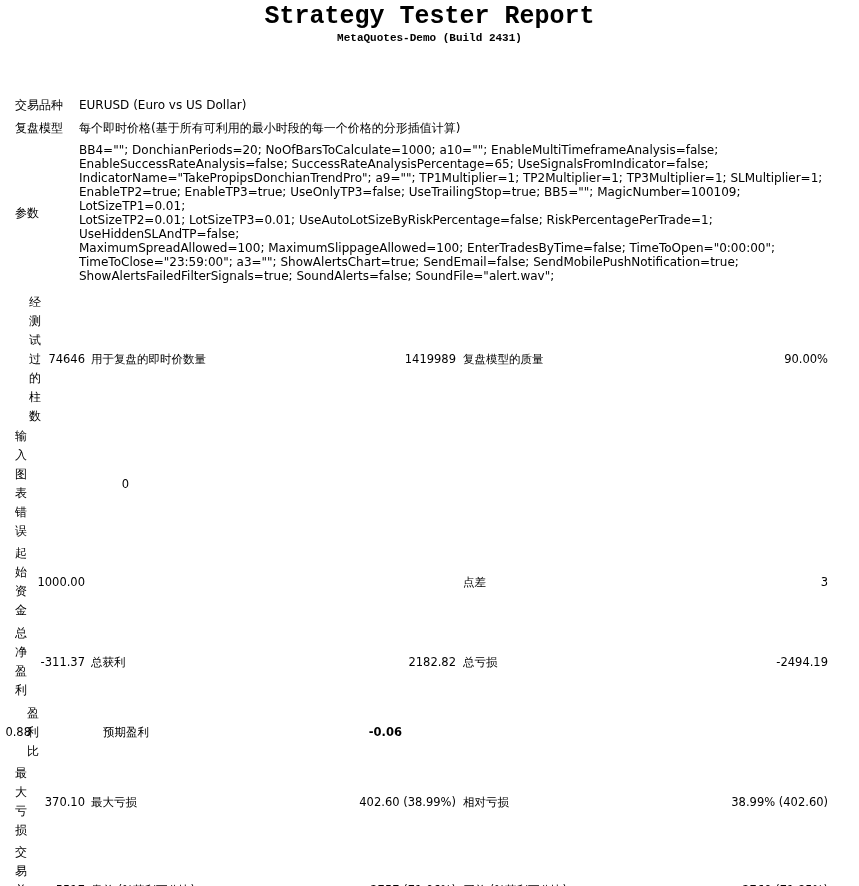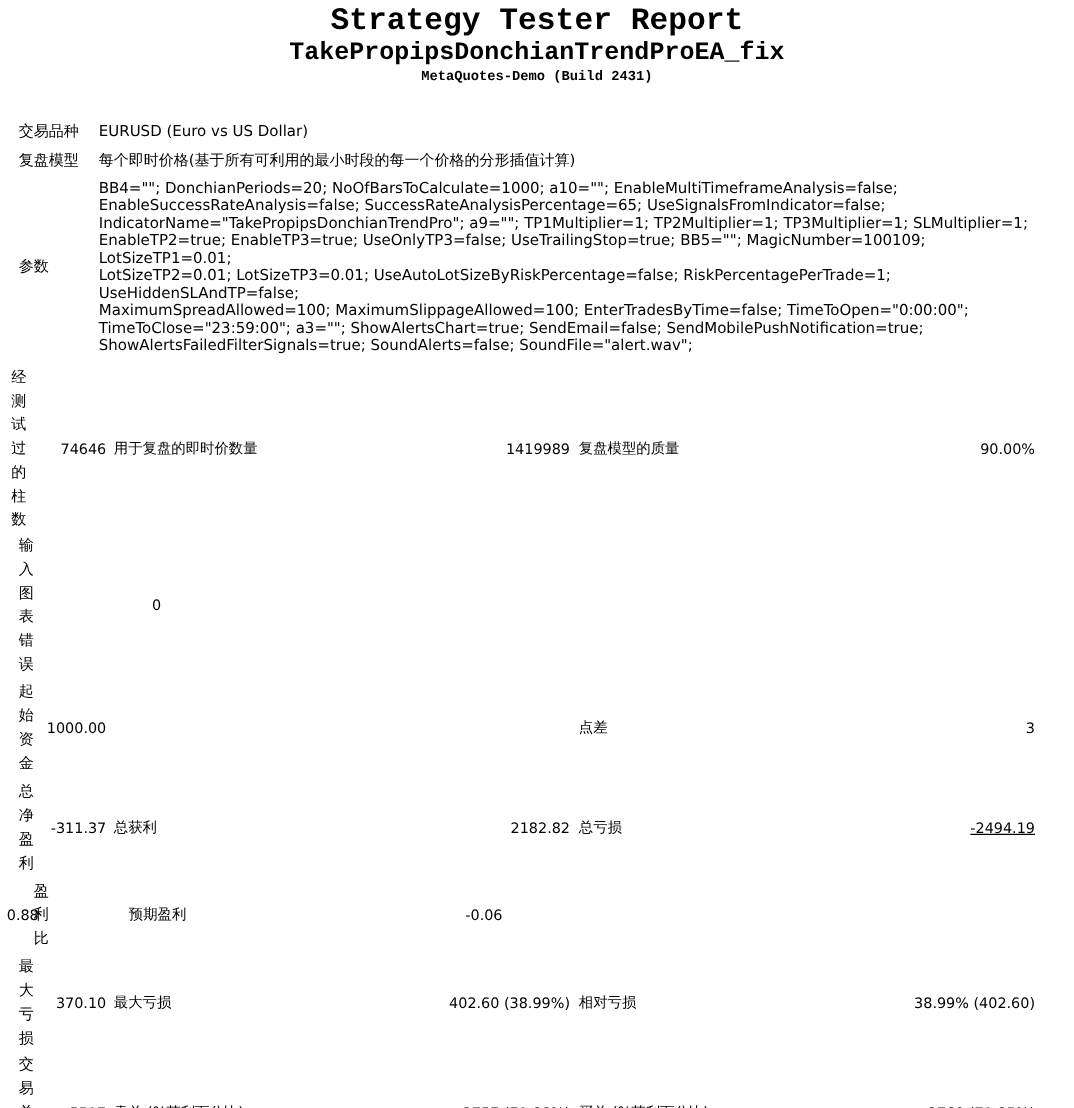--- a/index.html
+++ b/index.html
@@ -11,21 +11,20 @@
   table { border-collapse: collapse; position: absolute; left: 12px; top: 94px; width: 820px; font-size: 12px; table-layout: fixed; }
   td { padding: 0 3px; vertical-align: middle; line-height: 17px; }
   .info td { height: 23px; }
   .params { line-height: 14px; }
 </style>
 </head>
 <body>
 
 <div class="header">
   <div class="h1">Strategy Tester Report</div>
-  <div class="h2">TakePropipsDonchianTrendProEA_fix</div>
   <div class="h3">MetaQuotes-Demo (Build 2431)</div>
 </div>
 
 <table>
   <colgroup>
     <col style="width:64px">
       <col style="width:12px">
       <col style="width:160px">
       <col style="width:130px">
       <col style="width:160px">
@@ -51,21 +50,21 @@
       <div>MaximumSpreadAllowed=100; MaximumSlippageAllowed=100; EnterTradesByTime=false; TimeToOpen="0:00:00";</div>
       <div>TimeToClose="23:59:00"; a3=""; ShowAlertsChart=true; SendEmail=false; SendMobilePushNotification=true;</div>
       <div>ShowAlertsFailedFilterSignals=true; SoundAlerts=false; SoundFile="alert.wav";</div>
     </td>
   </tr>
 </tbody>
   </table>
 
 <div id="stats" style="position:absolute; left:0; top:292px; width:859px;">
     <div style="position: absolute; left: 0px; top: 0px; width: 859px; height: 134px; font-size: 11.5px;">
-      <div style="position: absolute; left: 9px; top: 50%; transform: translateY(-50%); width: 14px; word-break: break-all; line-height: 19px; font-size: 12px;">经测试过的柱数</div>
+      <div style="position: absolute; left: 29px; top: 50%; transform: translateY(-50%); width: 14px; word-break: break-all; line-height: 19px; font-size: 12px;">经测试过的柱数</div>
       <div style="position: absolute; top: 50%; transform: translateY(-50%); white-space: nowrap; right: 774px; text-align: right;">74646</div>
       <div style="position: absolute; top: 50%; transform: translateY(-50%); white-space: nowrap; left: 91px;">用于复盘的即时价数量</div>
       <div style="position: absolute; top: 50%; transform: translateY(-50%); white-space: nowrap; right: 403px; text-align: right;">1419989</div>
       <div style="position: absolute; top: 50%; transform: translateY(-50%); white-space: nowrap; left: 463px;">复盘模型的质量</div>
       <div style="position: absolute; top: 50%; transform: translateY(-50%); white-space: nowrap; right: 31px; text-align: right;">90.00%</div>
     </div>
     <div style="position: absolute; left: 0px; top: 134px; width: 859px; height: 116px; font-size: 11.5px; padding-left: 44px;">
       <div style="position: absolute; left: 15px; top: 50%; transform: translateY(-50%); width: 14px; word-break: break-all; line-height: 19px; font-size: 12px;">输入图表错误</div>
       <div style="position: absolute; top: 50%; transform: translateY(-50%); white-space: nowrap; right: 774px; text-align: right;">0</div>
       <div style="position: absolute; top: 50%; transform: translateY(-50%); white-space: nowrap; left: 91px;"></div>
@@ -80,27 +79,27 @@
       <div style="position: absolute; top: 50%; transform: translateY(-50%); white-space: nowrap; right: 403px; text-align: right;"></div>
       <div style="position: absolute; top: 50%; transform: translateY(-50%); white-space: nowrap; left: 463px;">点差</div>
       <div style="position: absolute; top: 50%; transform: translateY(-50%); white-space: nowrap; right: 31px; text-align: right;">3</div>
     </div>
     <div style="position: absolute; left: 0px; top: 330px; width: 859px; height: 80px; font-size: 11.5px;">
       <div style="position: absolute; left: 15px; top: 50%; transform: translateY(-50%); width: 14px; word-break: break-all; line-height: 19px; font-size: 12px;">总净盈利</div>
       <div style="position: absolute; top: 50%; transform: translateY(-50%); white-space: nowrap; right: 774px; text-align: right;">-311.37</div>
       <div style="position: absolute; top: 50%; transform: translateY(-50%); white-space: nowrap; left: 91px;">总获利</div>
       <div style="position: absolute; top: 50%; transform: translateY(-50%); white-space: nowrap; right: 403px; text-align: center;">2182.82</div>
       <div style="position: absolute; top: 50%; transform: translateY(-50%); white-space: nowrap; left: 463px;">总亏损</div>
-      <div style="position: absolute; top: 50%; transform: translateY(-50%); white-space: nowrap; right: 31px; text-align: right; text-decoration: underline;">-2494.19</div>
+      <div style="position: absolute; top: 50%; transform: translateY(-50%); white-space: nowrap; right: 31px; text-align: right;">-2494.19</div>
     </div>
     <div style="position: absolute; left: 12px; top: 410px; width: 793px; height: 60px; font-size: 11.5px;">
       <div style="position: absolute; left: 15px; top: 50%; transform: translateY(-50%); width: 14px; word-break: break-all; line-height: 19px; font-size: 12px;">盈利比</div>
       <div style="position: absolute; top: 50%; transform: translateY(-50%); white-space: nowrap; right: 774px; text-align: right;">0.88</div>
       <div style="position: absolute; top: 50%; transform: translateY(-50%); white-space: nowrap; left: 91px;">预期盈利</div>
-      <div style="position: absolute; top: 50%; transform: translateY(-50%); white-space: nowrap; right: 403px; text-align: right;">-0.06</div>
+      <div style="position: absolute; top: 50%; transform: translateY(-50%); white-space: nowrap; right: 403px; text-align: right; font-weight: bold;">-0.06</div>
       <div style="position: absolute; top: 50%; transform: translateY(-50%); white-space: nowrap; left: 463px;"></div>
       <div style="position: absolute; top: 50%; transform: translateY(-50%); white-space: nowrap; right: 31px; text-align: right;"></div>
     </div>
     <div style="position: absolute; left: 0px; top: 470px; width: 859px; height: 80px; font-size: 11.5px;">
       <div style="position: absolute; left: 15px; top: 50%; transform: translateY(-50%); width: 14px; word-break: break-all; line-height: 19px; font-size: 12px;">最大亏损</div>
       <div style="position: absolute; top: 50%; transform: translateY(-50%); white-space: nowrap; right: 774px; text-align: right;">370.10</div>
       <div style="position: absolute; top: 50%; transform: translateY(-50%); white-space: nowrap; left: 91px;">最大亏损</div>
       <div style="position: absolute; top: 50%; transform: translateY(-50%); white-space: nowrap; right: 403px; text-align: right;">402.60 (38.99%)</div>
       <div style="position: absolute; top: 50%; transform: translateY(-50%); white-space: nowrap; left: 463px;">相对亏损</div>
       <div style="position: absolute; top: 50%; transform: translateY(-50%); white-space: nowrap; right: 31px; text-align: right;">38.99% (402.60)</div>

